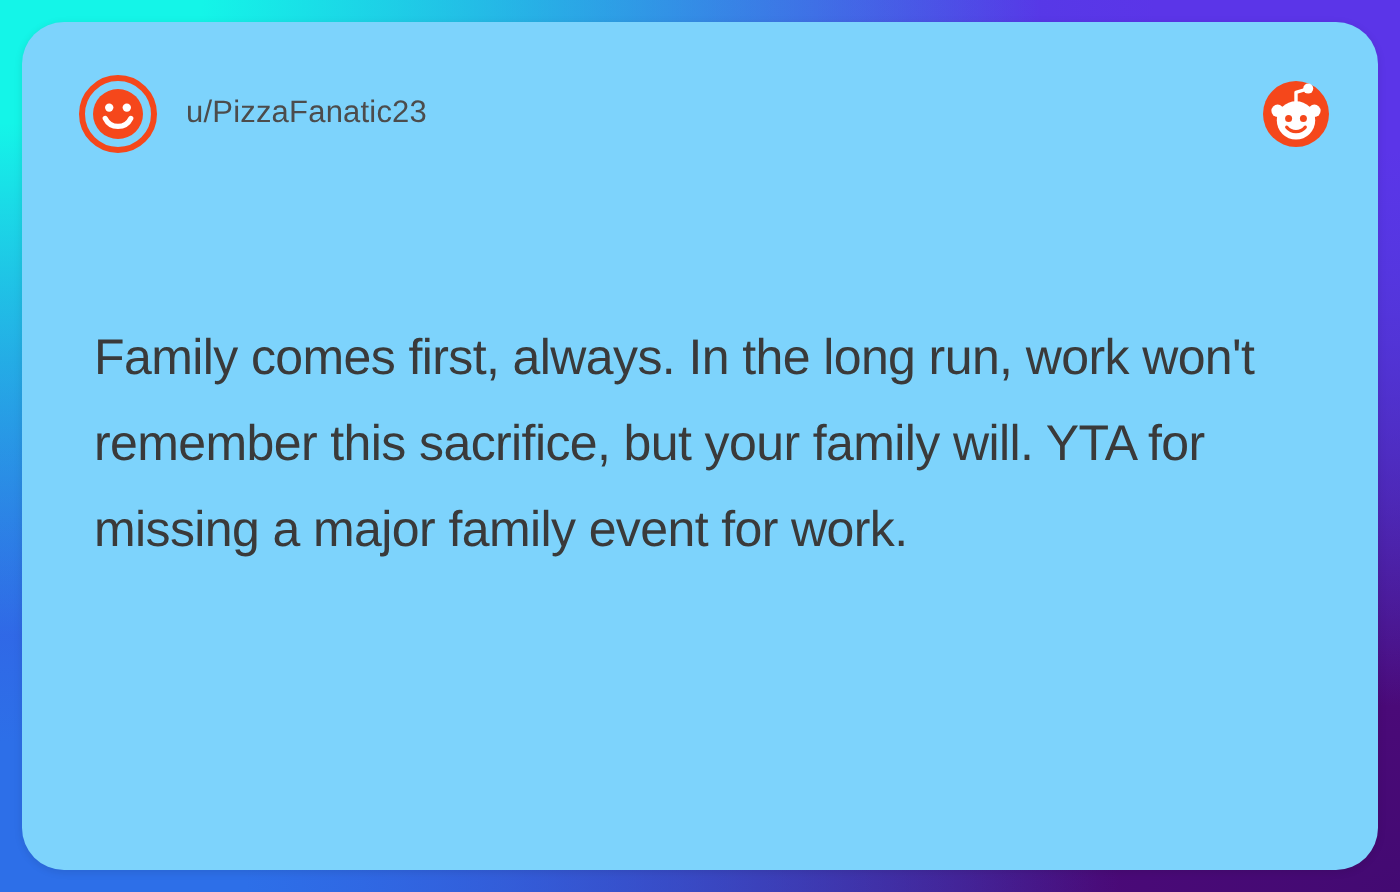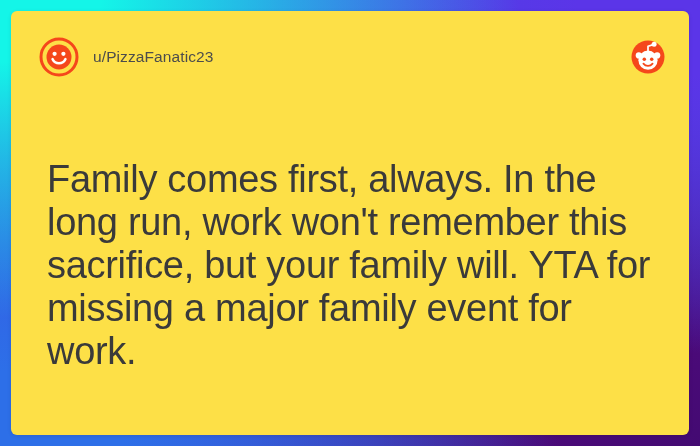--- a/index.html
+++ b/index.html
@@ -32,22 +32,22 @@
   }
 
   
   .card {
     position: absolute;
     left: 11px;
     top: 11px;
     width: 678px;
     height: 424px;
     box-sizing: border-box;
-    background: #fde047;
-    border-radius: 6px;
+    background: #7dd3fc;
+    border-radius: 21px;
     box-shadow: 0 1px 4px rgba(0,0,0,0.10);
   }
 
   
   .card-header {
     position: absolute;
     left: 28px;
     top: 23px;
     right: 24px;
     height: 46px;
@@ -77,21 +77,21 @@
     line-height: 0;
   }
 
   
   .card-body {
     position: absolute;
     left: 36px;
     right: 30px;
     top: 147px;
     font-family: "Liberation Sans", sans-serif;
-    font-size: 38px;
+    font-size: 25px;
     line-height: 43px;
     font-weight: 400;
     color: #3a3a3a;
     letter-spacing: -0.3px;
     white-space: pre-line;
   }
 </style>
 </head>
 <body>
 

